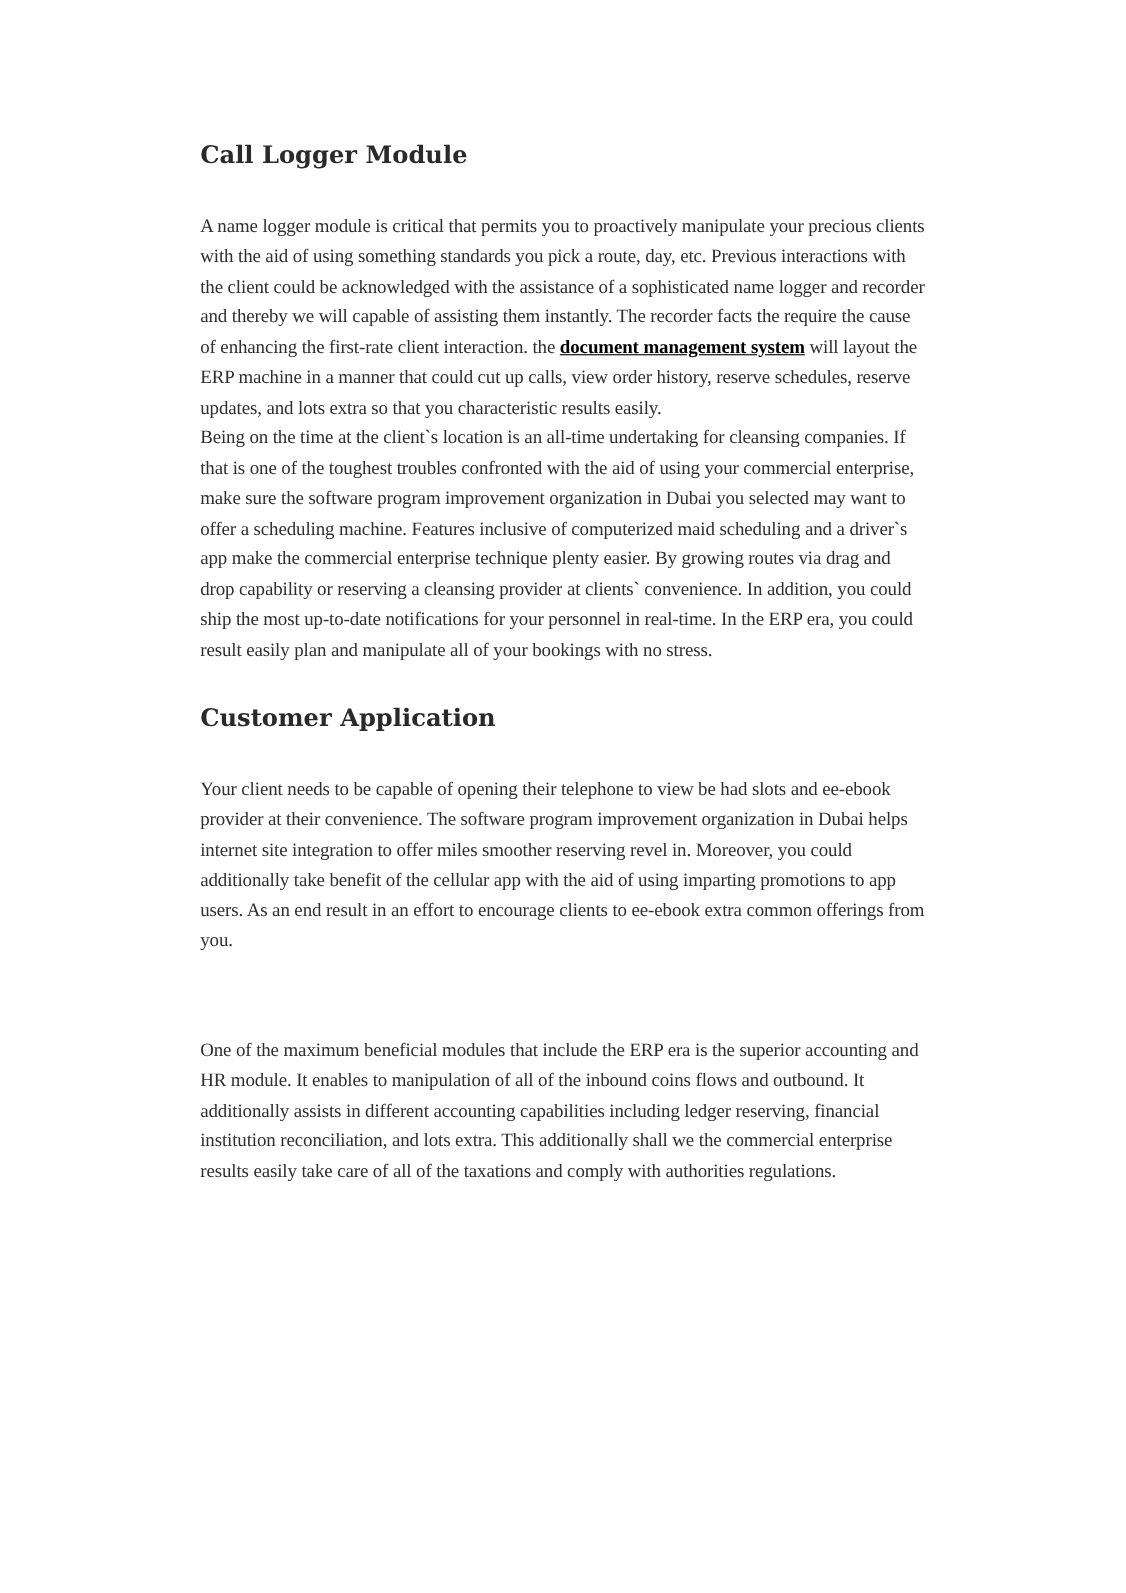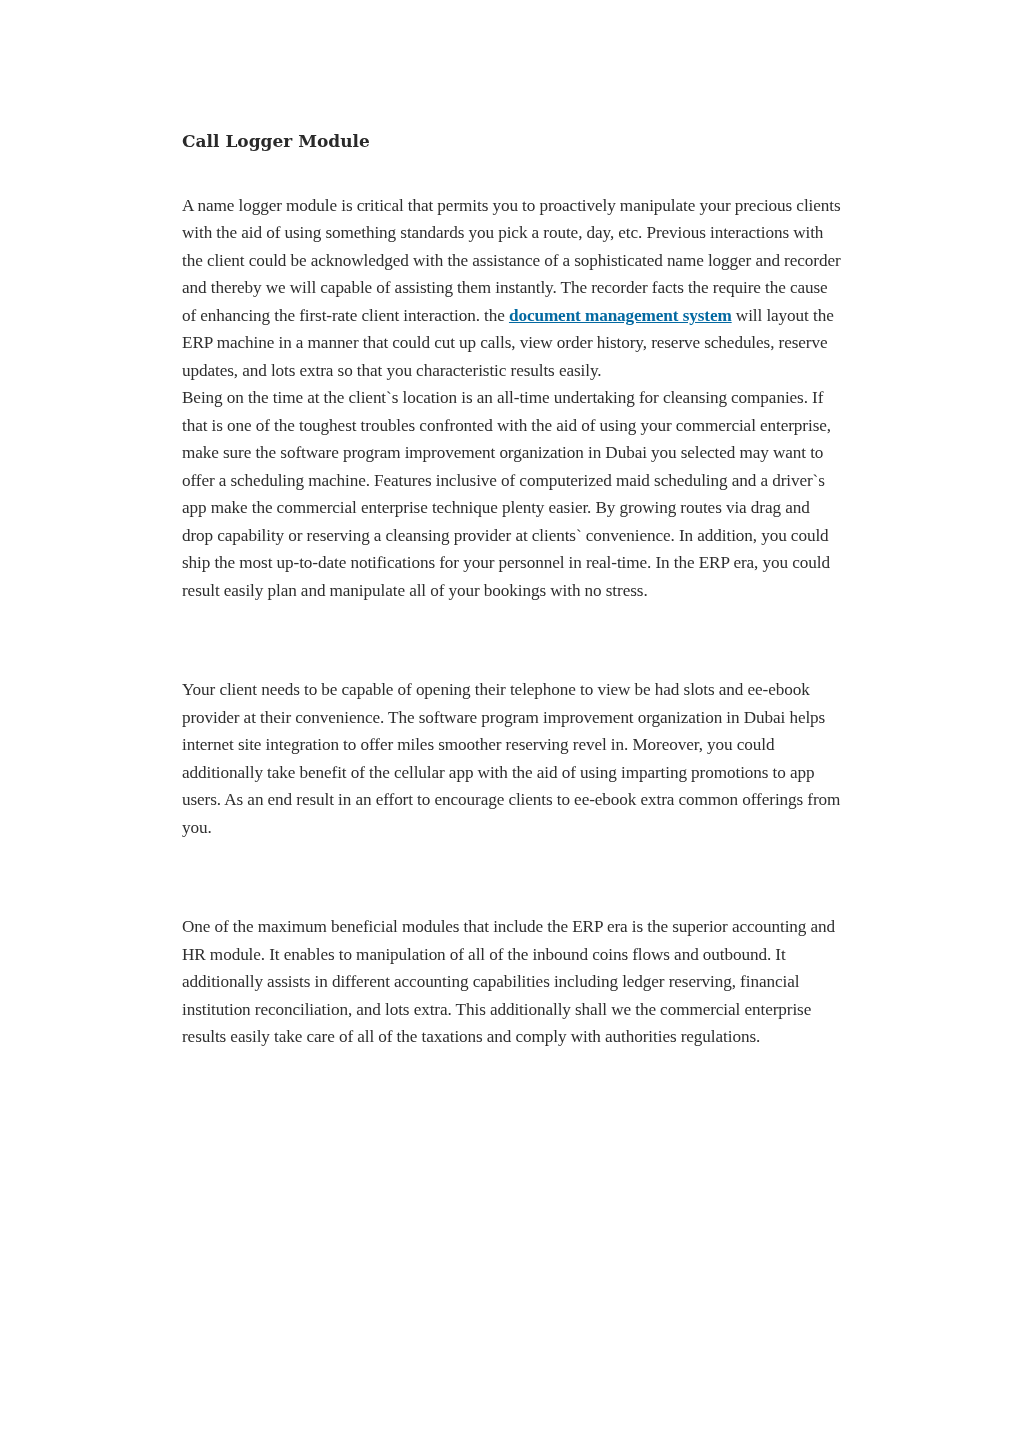--- a/index.html
+++ b/index.html
@@ -1,35 +1,36 @@
 <!DOCTYPE html>
 <html><head>
 <meta charset="utf-8">
 <style>
   html, body { margin: 0; padding: 0; background: #ffffff; }
   body { width: 1024px; height: 1448px; position: relative; overflow: hidden;
          font-family: "DejaVu Serif", "Liberation Serif", serif; color: #2b2b2b; }
   .page { position: absolute; left: 182px; top: 128px; width: 660px; }
-  h2 { font-family: "DejaVu Serif", serif; font-weight: bold; font-size: 17px;
+  h2 { font-family: "DejaVu Serif", serif; font-weight: bold; font-size: 22px;
        margin: 0; line-height: 27.5px; color: #2a2a2a; }
   p { margin: 0; font-size: 16px; line-height: 27.5px; color: #2e2e2e;
       font-family: "Liberation Serif", serif; font-size: 17.2px; letter-spacing: -0.1px; }
   .gap-after-heading { height: 36px; }
   .gap-after-para { height: 36px; }
-  a.link { color: #0369a1; font-weight: bold; }
+  a.link { color: #000000; font-weight: bold; }
 </style>
 </head>
 <body>
 
 <div class="page">
   <h2>Call Logger Module</h2>
   <div class="gap-after-heading"></div>
   <p><span>A name logger module is critical that permits you to proactively manipulate your precious clients with the aid of using something standards you pick a route, day, etc. Previous interactions with the client could be acknowledged with the assistance of a sophisticated name logger and recorder and thereby we will capable of assisting them instantly. The recorder facts the require the cause of enhancing the first-rate client interaction. the </span><a class="link" href="#">document management system</a><span> will layout the ERP machine in a manner that could cut up calls, view order history, reserve schedules, reserve updates, and lots extra so that you characteristic results easily.</span></p>
   <p>Being on the time at the client`s location is an all-time undertaking for cleansing companies. If that is one of the toughest troubles confronted with the aid of using your commercial enterprise, make sure the software program improvement organization in Dubai you selected may want to offer a scheduling machine. Features inclusive of computerized maid scheduling and a driver`s app make the commercial enterprise technique plenty easier. By growing routes via drag and drop capability or reserving a cleansing provider at clients` convenience. In addition, you could ship the most up-to-date notifications for your personnel in real-time. In the ERP era, you could result easily plan and manipulate all of your bookings with no stress.</p>
   <div class="gap-after-para"></div>
 
+  <h2>Customer Application</h2>
   <div class="gap-after-heading"></div>
   <p>Your client needs to be capable of opening their telephone to view be had slots and ee-ebook provider at their convenience. The software program improvement organization in Dubai helps internet site integration to offer miles smoother reserving revel in. Moreover, you could additionally take benefit of the cellular app with the aid of using imparting promotions to app users. As an end result in an effort to encourage clients to ee-ebook extra common offerings from you.</p>
   <div class="gap-after-para"></div>
 
   <div class="gap-after-heading"></div>
   <p>One of the maximum beneficial modules that include the ERP era is the superior accounting and HR module. It enables to manipulation of all of the inbound coins flows and outbound. It additionally assists in different accounting capabilities including ledger reserving, financial institution reconciliation, and lots extra. This additionally shall we the commercial enterprise results easily take care of all of the taxations and comply with authorities regulations.</p>
 </div>
 
 </body></html>

